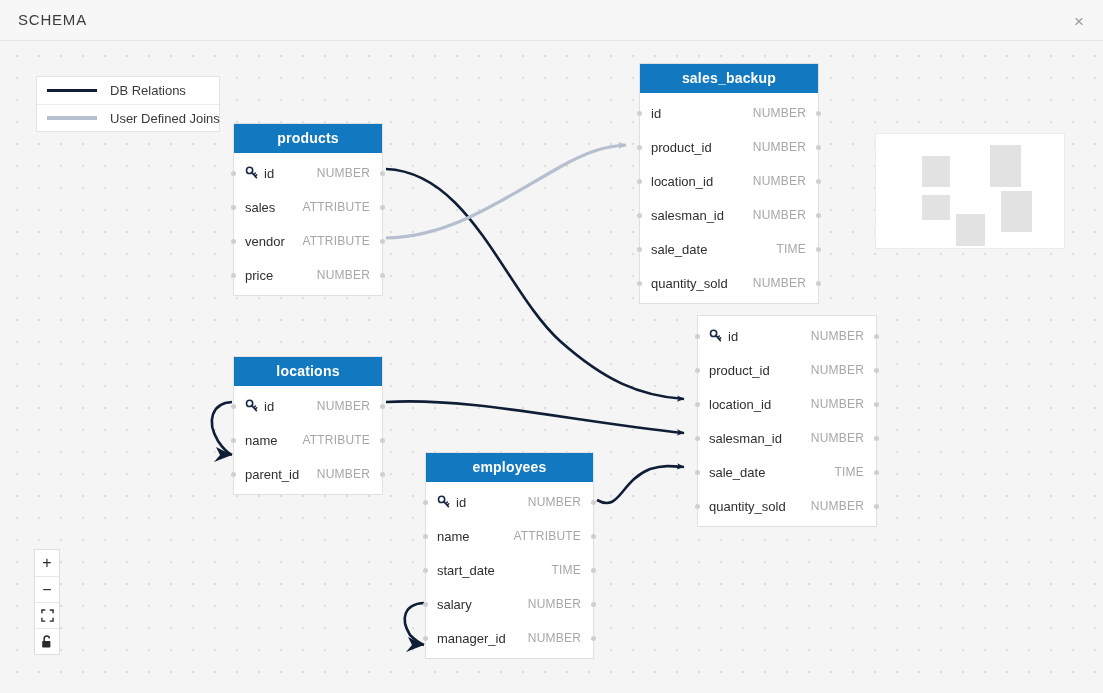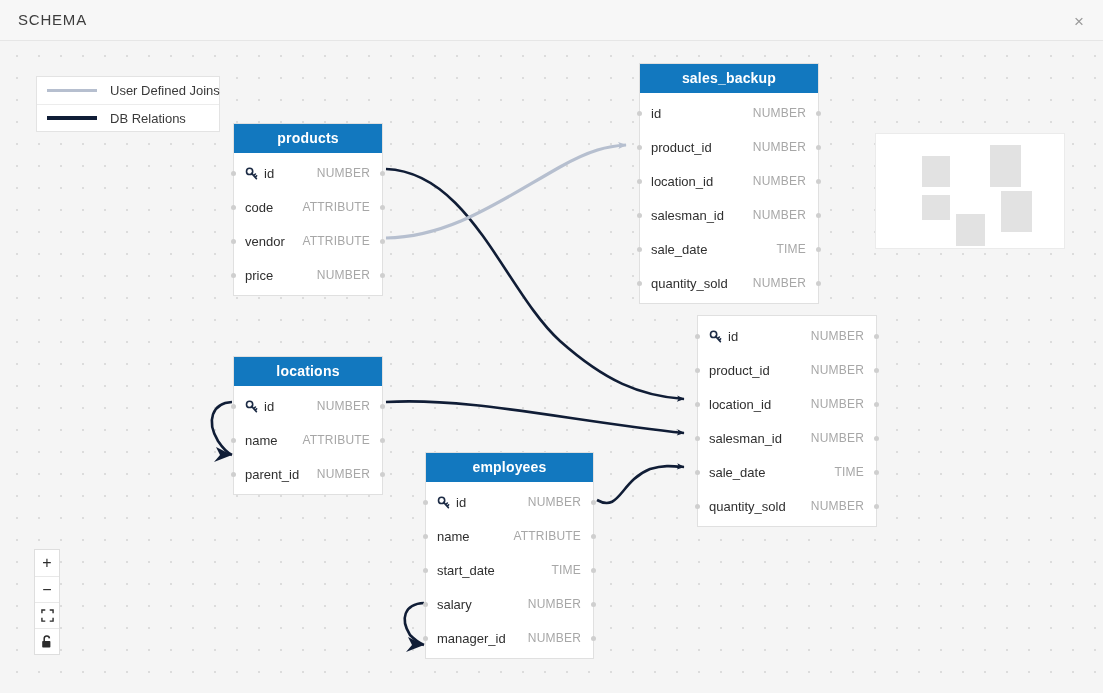--- a/index.html
+++ b/index.html
@@ -86,21 +86,21 @@
   .tbl-head {
     background: #1278bf; color: #ffffff;
     font-size: 14px; font-weight: bold; text-align: center;
     padding: 6px 0 7px; letter-spacing: 0.2px;
   }
   .tbl-body { padding: 3px 0 3px; }
   .row {
     display: flex; align-items: center; justify-content: space-between;
     height: 34px; padding: 0 12px 0 11px; position: relative;
   }
-  .row-left { display: flex; align-items: flex-end; min-width: 0; }
+  .row-left { display: flex; align-items: center; min-width: 0; }
   .key-icon { width: 14px; height: 14px; margin-right: 5px; flex: none; }
   .col-name { font-size: 13px; color: #2f2f2f; white-space: nowrap; }
   .col-type {
     font-size: 12px; color: #a7a7a7; white-space: nowrap; 
     letter-spacing: 0.2px;
   }
   
   .dot {
     position: absolute; width: 5px; height: 5px; border-radius: 50%;
     background: #cfcfcf; top: 50%; margin-top: -2.5px;
@@ -152,26 +152,26 @@
       </g>
 
       <g>
         <path d="M424,562 C404,563 400,578 410,594 C416,600 419,602 424,604" fill="none" stroke="#101d36" stroke-width="2.6"></path>
         <path d="M406,611 L424,604 L408,596 L412,604 Z" fill="#101d36"></path>
       </g>
     </svg>
 
     <div class="legend">
       <div class="legend-row">
+        <span class="legend-swatch db"></span>
+        <span class="legend-label">DB Relations</span>
+      </div>
+      <div class="legend-row">
         <span class="legend-swatch udj"></span>
         <span class="legend-label">User Defined Joins</span>
-      </div>
-      <div class="legend-row">
-        <span class="legend-swatch db"></span>
-        <span class="legend-label">DB Relations</span>
       </div>
     </div>
 
     <div class="minimap" id="minimap">
         <div class="mm-box" style="left: 46px; top: 22px; width: 28px; height: 31px;"></div>
         <div class="mm-box" style="left: 46px; top: 61px; width: 28px; height: 25px;"></div>
         <div class="mm-box" style="left: 80px; top: 80px; width: 29px; height: 32px;"></div>
         <div class="mm-box" style="left: 114px; top: 11px; width: 31px; height: 42px;"></div>
         <div class="mm-box" style="left: 125px; top: 57px; width: 31px; height: 41px;"></div>
       </div>
@@ -208,21 +208,21 @@
                   <path d="M6.6,6.4 L11.4,11.6 M9.0,8.2 L10.4,7.0 M10.4,9.8 L11.6,8.8" stroke="#1b2a44" stroke-width="1.6" fill="none" stroke-linecap="round"></path>
                 </svg>
                 <span class="col-name">id</span>
               </span>
               <span class="col-type">NUMBER</span>
               <span class="dot r"></span>
             </div>
             <div class="row">
               <span class="dot l"></span>
               <span class="row-left">
-                <span class="col-name">code</span>
+                <span class="col-name">sales</span>
               </span>
               <span class="col-type">ATTRIBUTE</span>
               <span class="dot r"></span>
             </div>
             <div class="row">
               <span class="dot l"></span>
               <span class="row-left">
                 <span class="col-name">vendor</span>
               </span>
               <span class="col-type">ATTRIBUTE</span>

